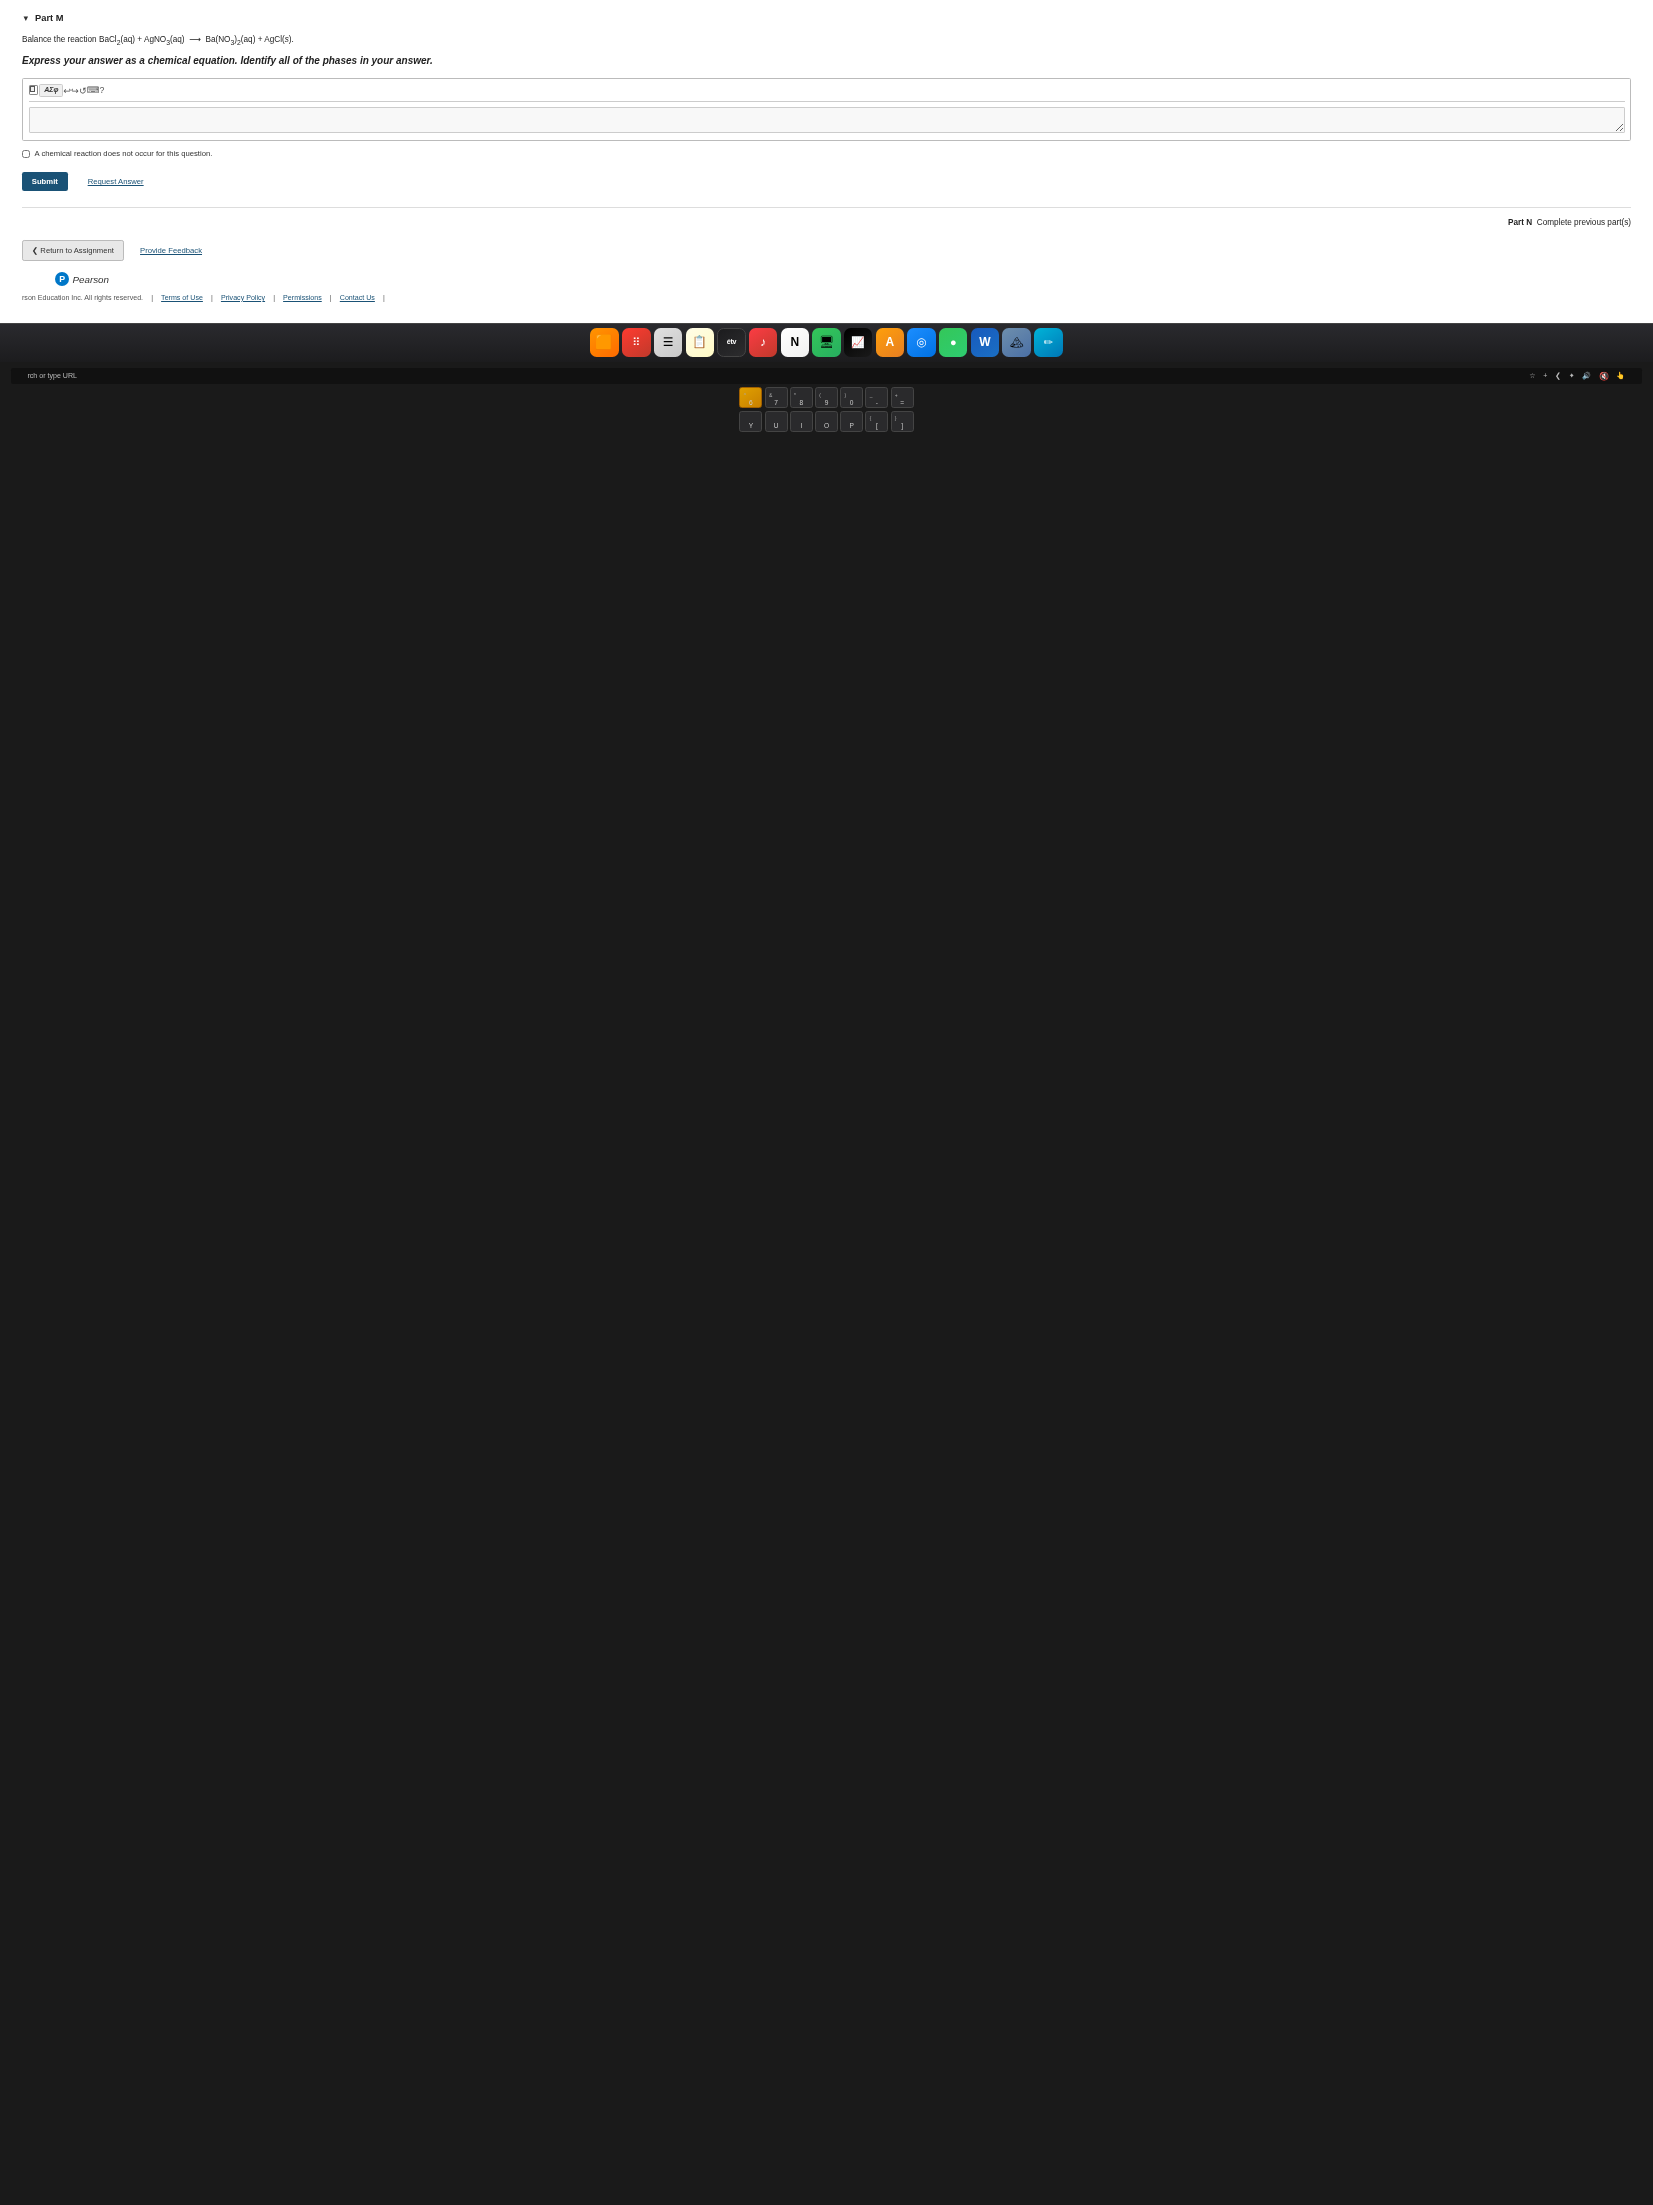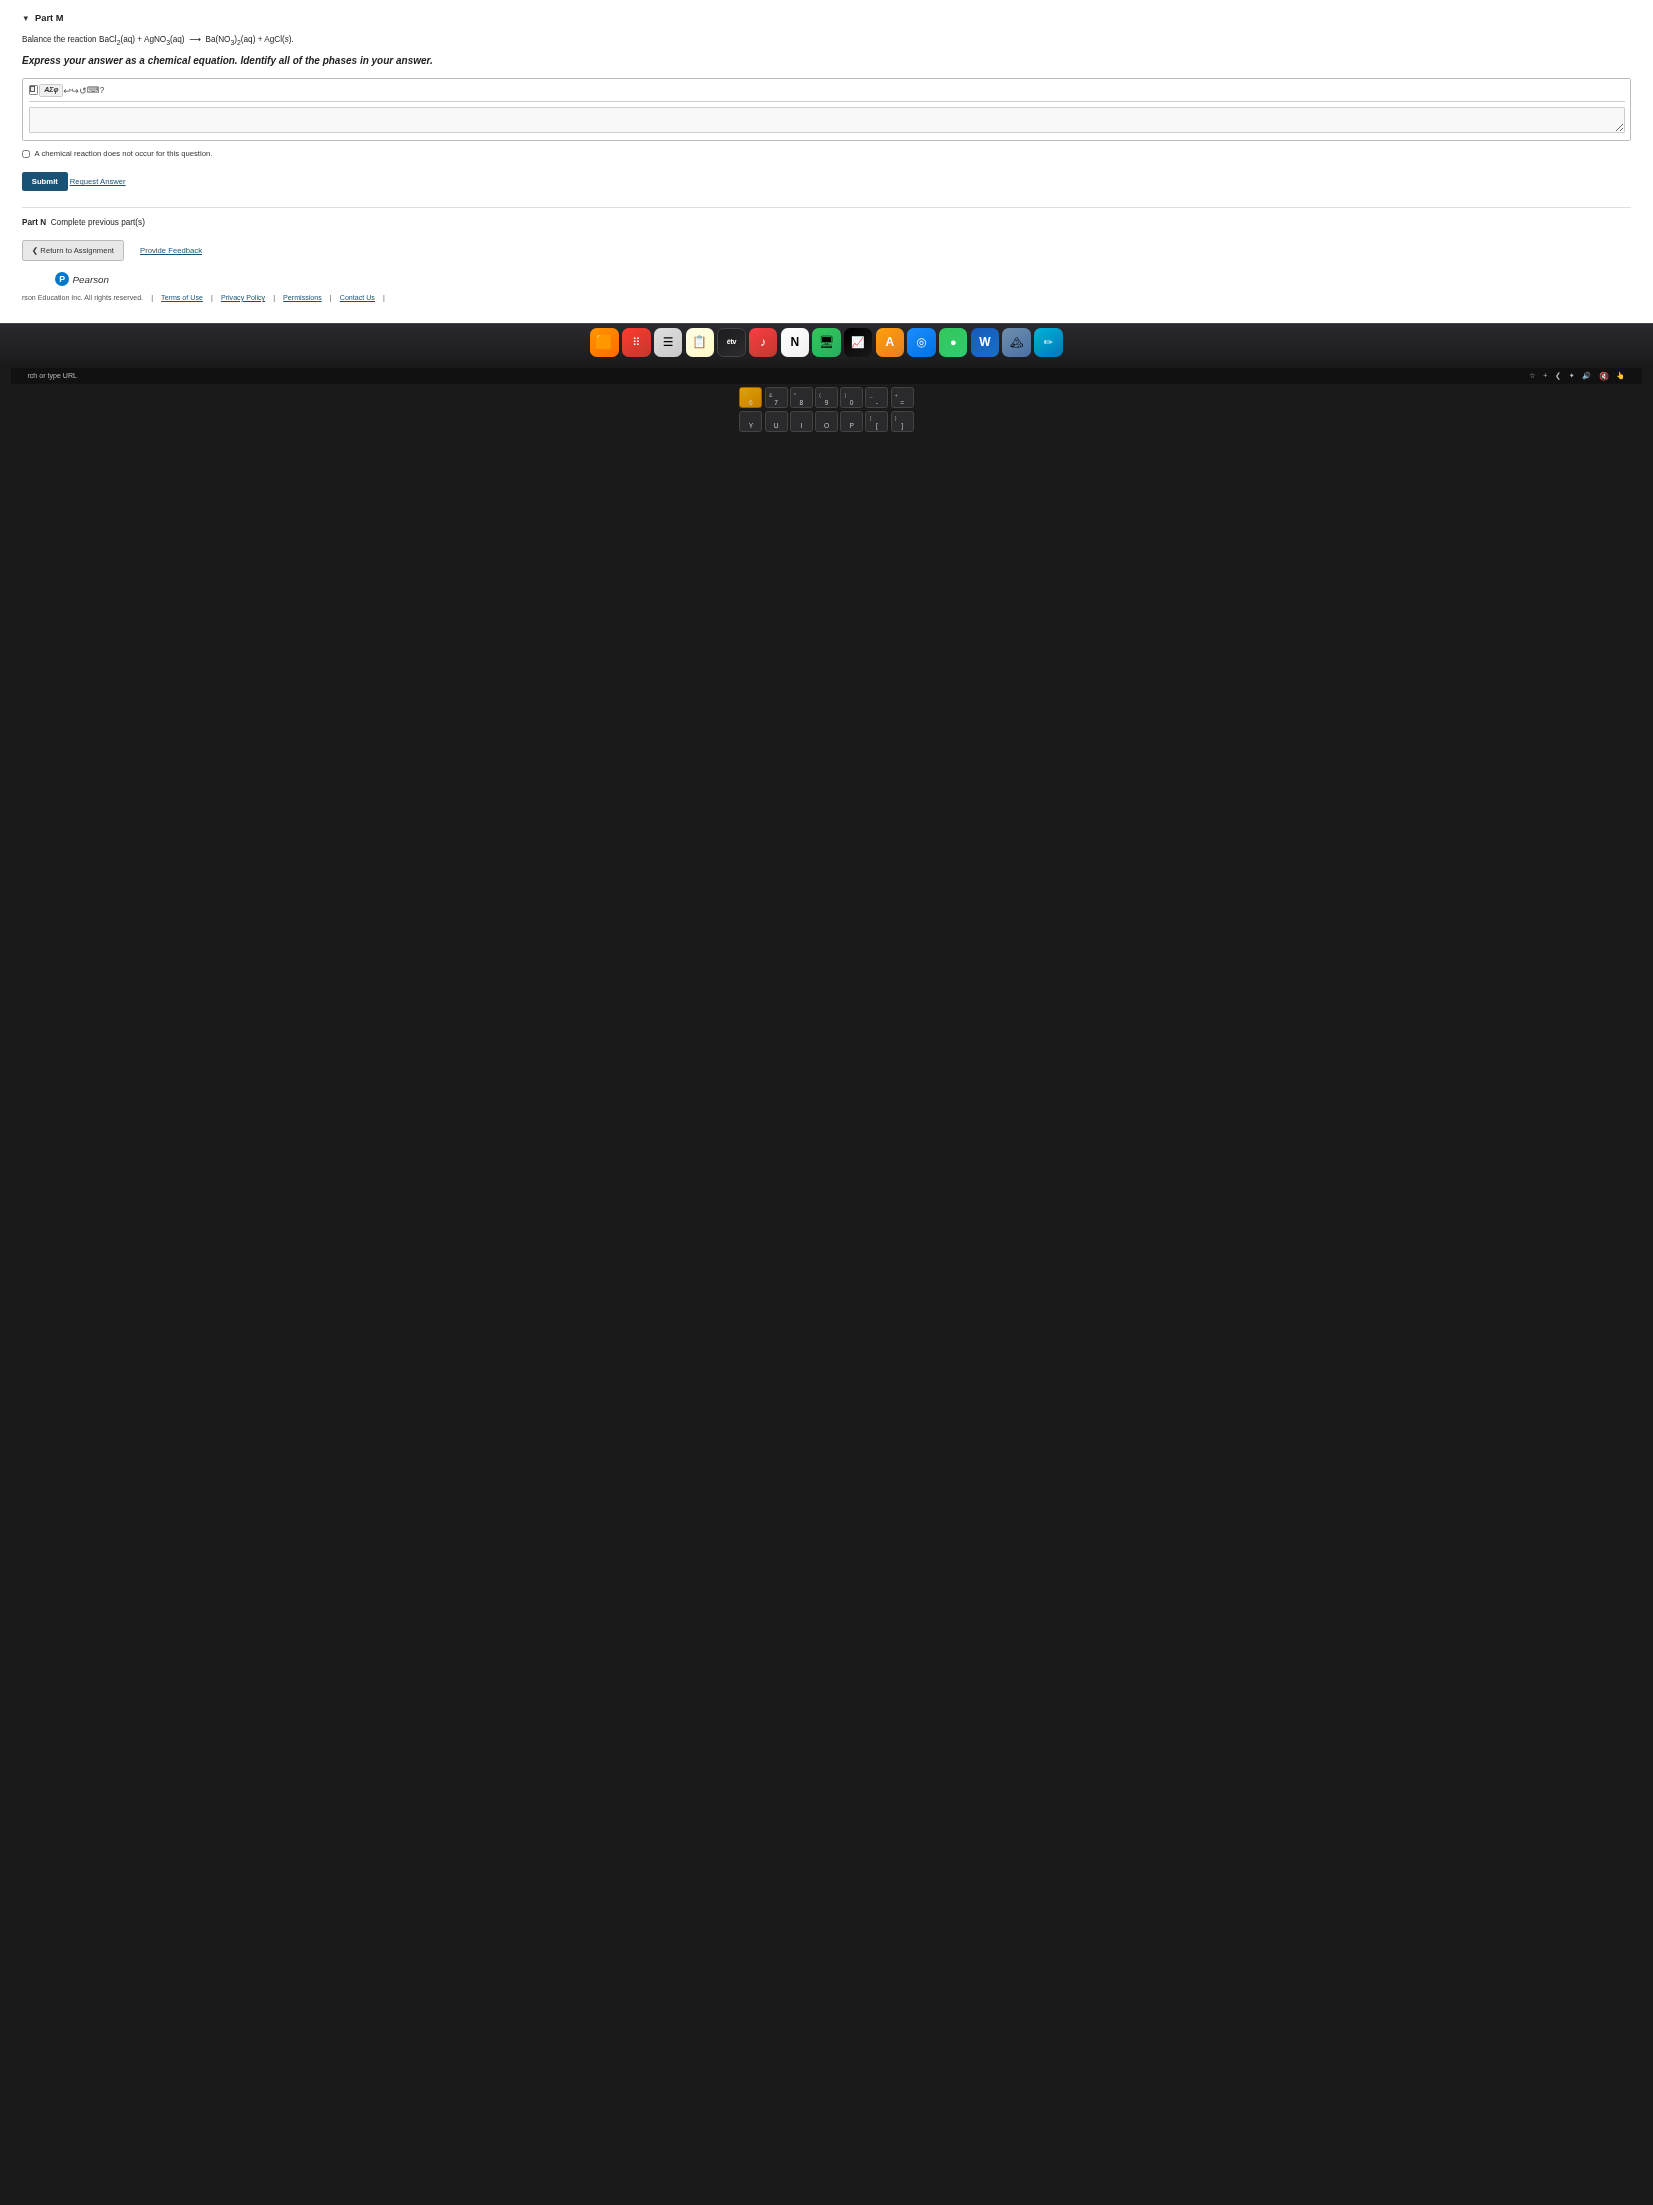--- a/index.html
+++ b/index.html
@@ -118,21 +118,21 @@
     }
     .checkbox-row input[type="checkbox"] {
       width: 8.2px;
       height: 8.2px;
     }
 
     
     .btn-row {
       display: flex;
       align-items: center;
-      gap: 2px;
+      gap: 20px;
       margin-bottom: 16.4px;
     }
     .btn-submit {
       background: #1a5276;
       color: #fff;
       border: none;
       border-radius: 2.2px;
       padding: 4.9px 9.8px;
       font-size: 7.7px;
       font-weight: 600;
@@ -153,20 +153,21 @@
       border-top: 0.5px solid #ddd;
       margin: 5.5px 0 9.8px 0;
     }
 
     
     .part-n-text {
       font-size: 8.2px;
       font-weight: 700;
       color: #222;
       margin-bottom: 13px;
+      text-align: right;
     }
     .part-n-label {
       font-weight: 700;
     }
     .part-n-sub {
       font-weight: 400;
     }
 
     
     .nav-row {

